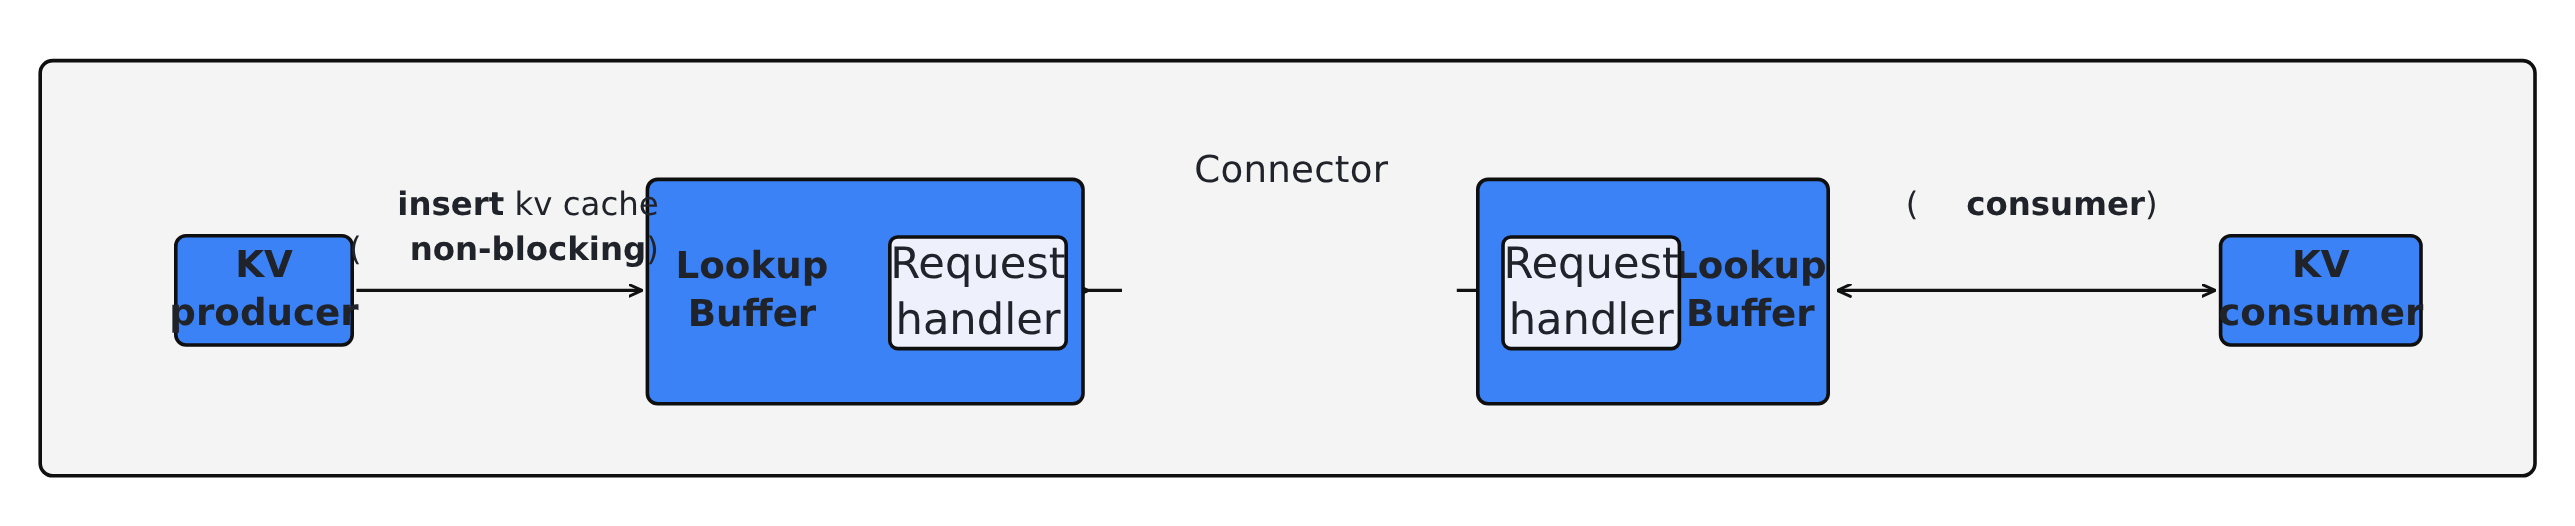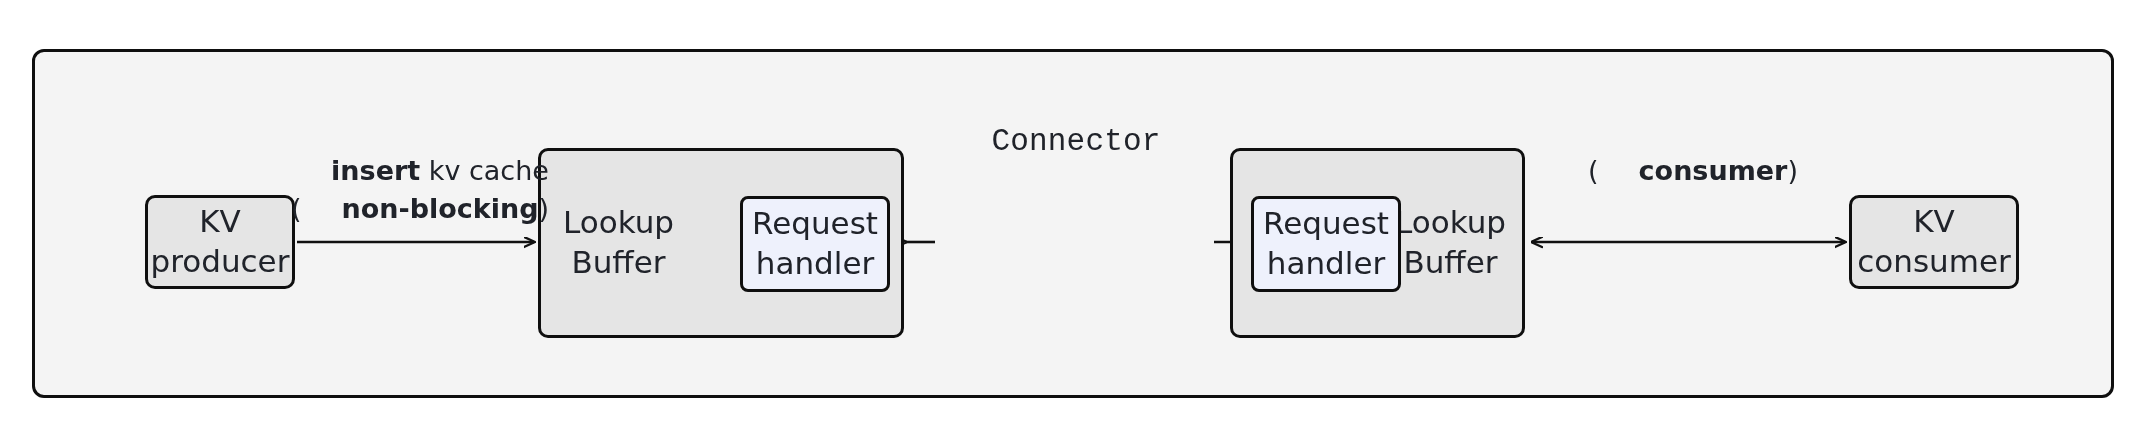--- a/index.html
+++ b/index.html
@@ -33,39 +33,38 @@
   }
   .connector-title {
     position: absolute;
     left: 0;
     top: 72px;
     width: 2082px;
     text-align: center;
     font-size: 31px;
     color: #20232a;
     letter-spacing: 0.2px;
-    font-family: Liberation Mono, monospace;
   }
 
   
   .node {
     position: absolute;
     box-sizing: border-box;
     border: 3px solid #0f0f0f;
     border-radius: 10px;
     display: flex;
     flex-direction: column;
     align-items: center;
     justify-content: center;
     font-size: 31px;
     line-height: 1.28;
     color: #20232a;
     text-align: center;
   }
-  .node.blue   { background: #e5e5e5; }
+  .node.blue   { background: #3b82f6; font-weight: bold; }
   .node.green  { background: #e2f0e4; }
 
   
   .kv-producer {
     left: 145px; top: 195px; width: 150px; height: 94px;
   }
   .kv-consumer {
     left: 1849px; top: 195px; width: 170px; height: 94px;
   }
 
@@ -94,21 +93,21 @@
     position: absolute;
     box-sizing: border-box;
     border: 3px solid #0f0f0f;
     border-radius: 8px;
     background: #eef1fc;
     width: 150px;
     height: 96px;
     display: flex;
     align-items: center;
     justify-content: center;
-    font-size: 31px;
+    font-size: 36px;
     line-height: 1.28;
     color: #20232a;
     text-align: center;
     white-space: pre-line;
   }
   .rh-left  { left: 740px; top: 196px; }
   .rh-right { left: 1251px; top: 196px; }
 
   .pipe {
     left: 937px; top: 194px; width: 277px; height: 112px;

